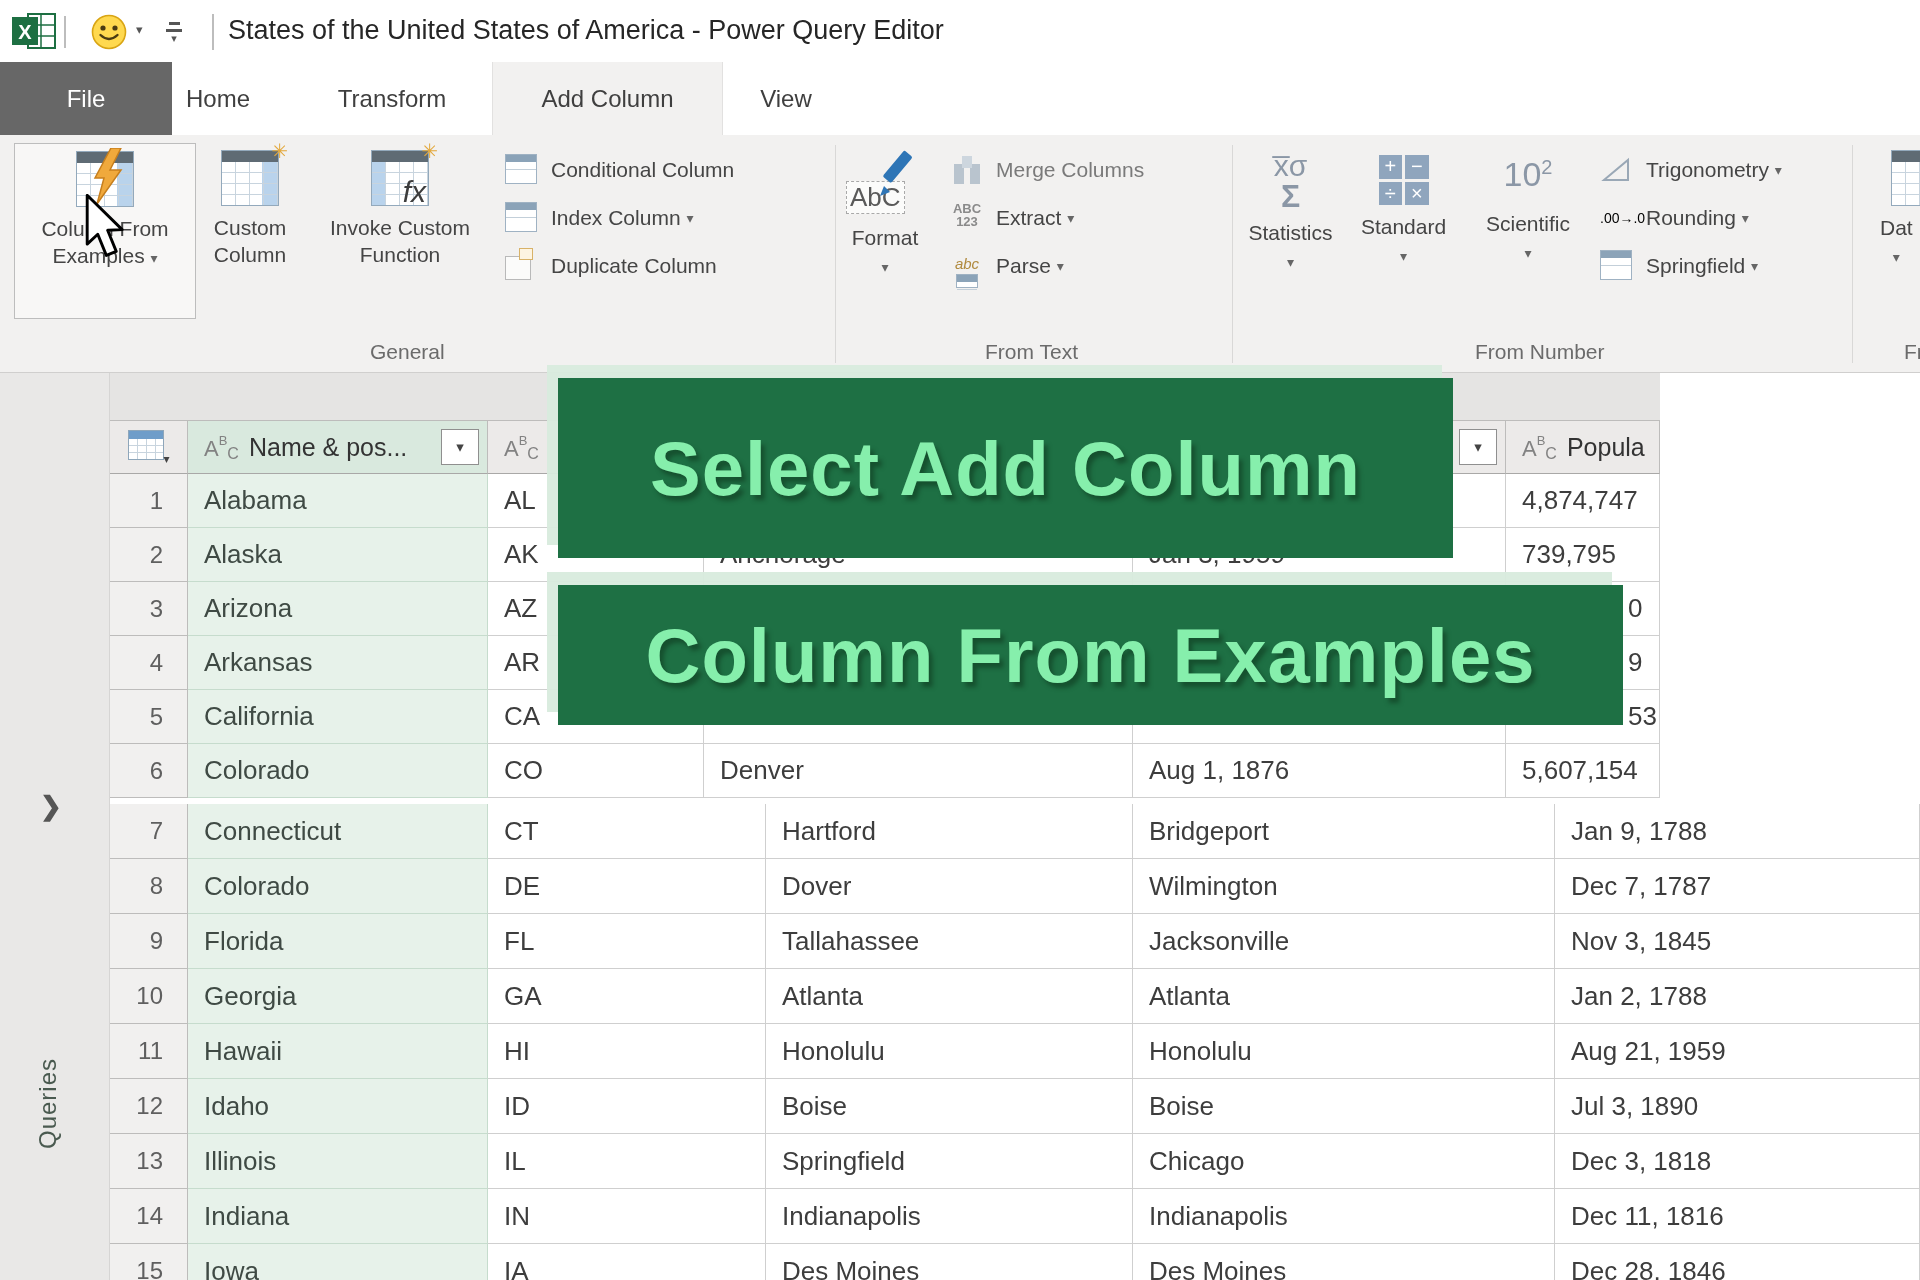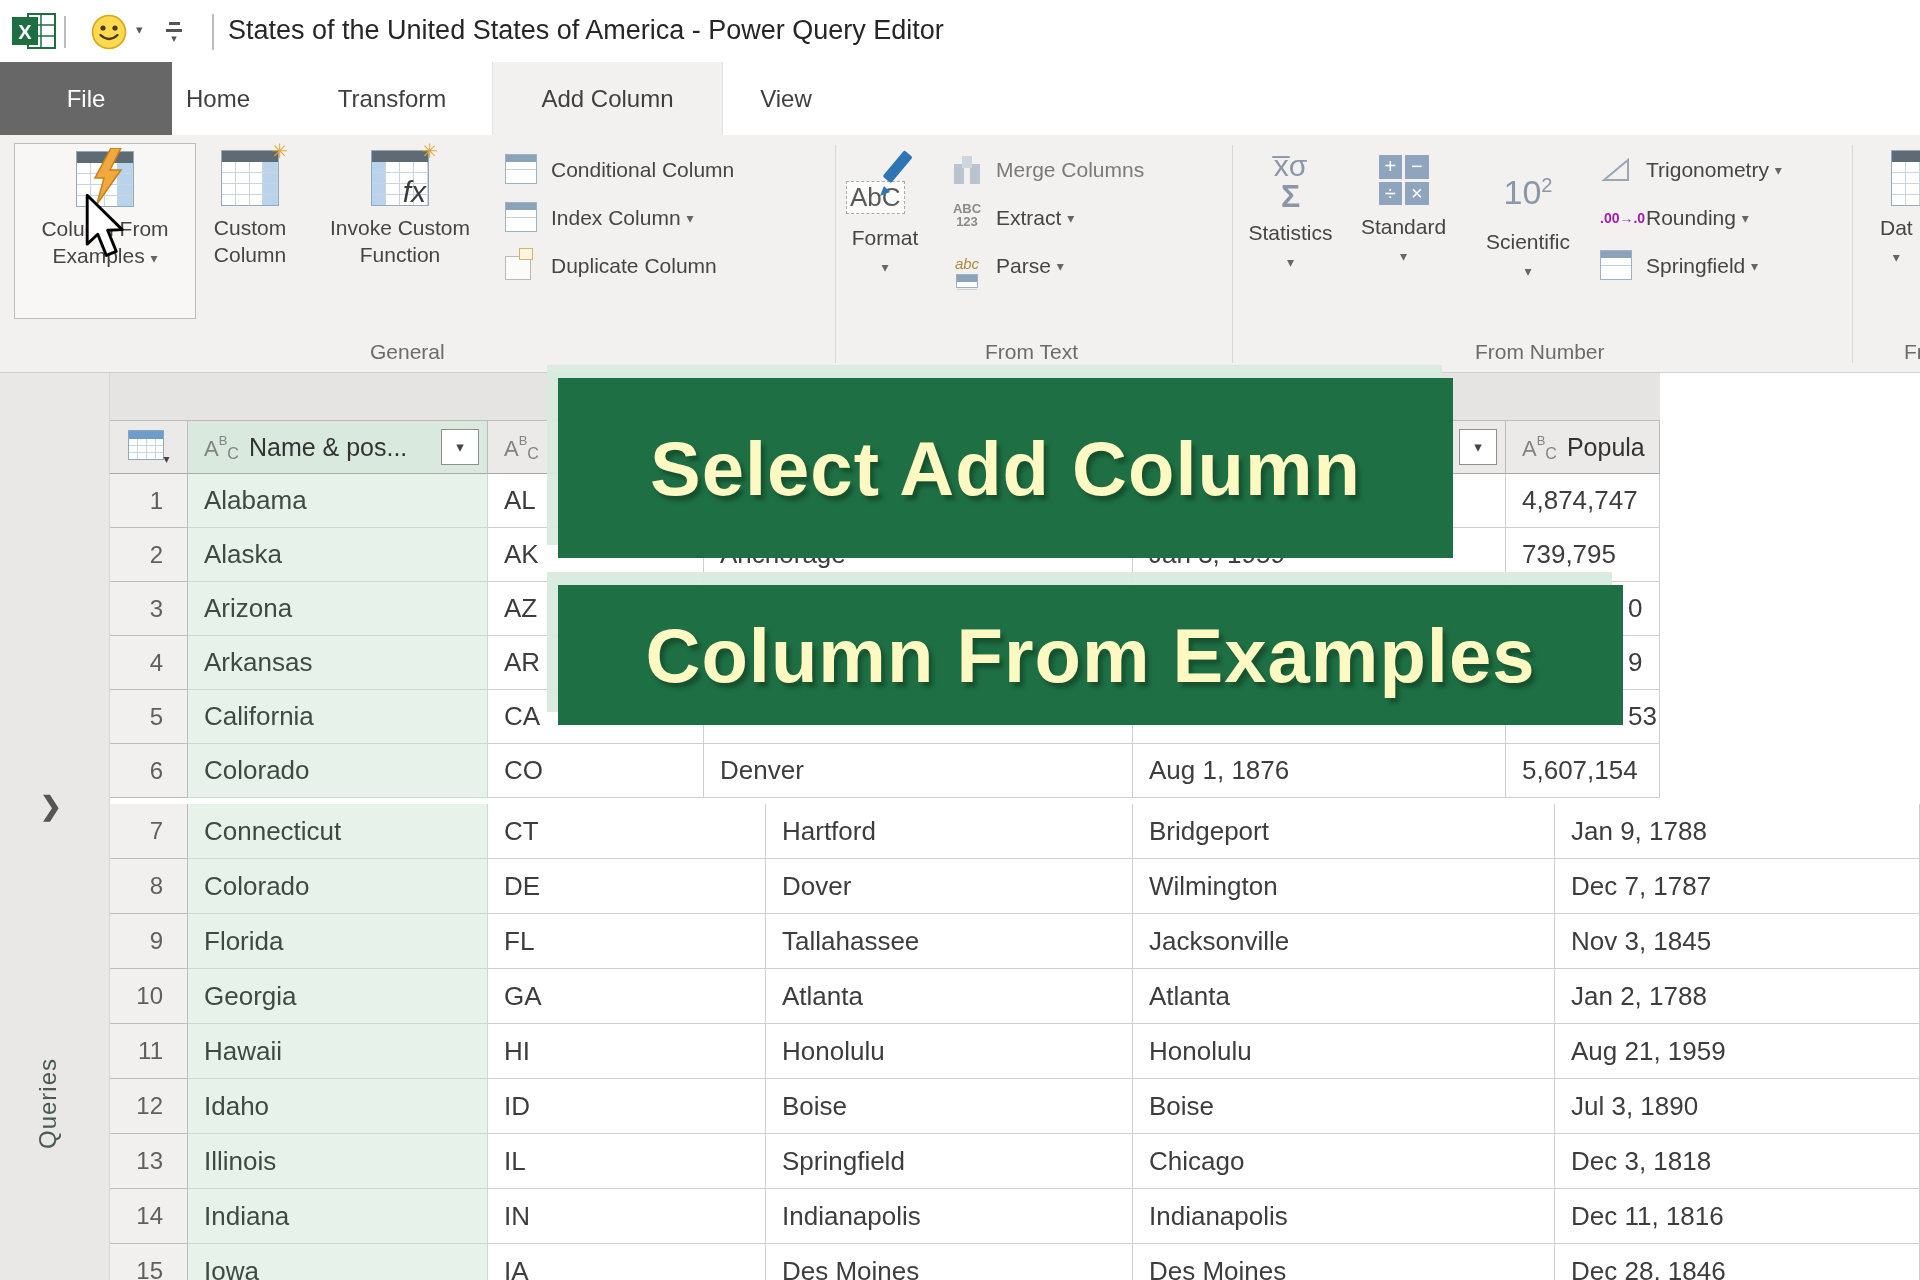--- a/index.html
+++ b/index.html
@@ -79,21 +79,21 @@
   .corner-tbl::before { content:""; position:absolute; left:0; top:0; right:0; height:8px; background:#6f9dc9; }
   .corner-tbl::after { content:""; position:absolute; left:0; top:8px; right:0; bottom:0;
      background:repeating-linear-gradient(to bottom, transparent 0 6px, #c8d4de 6px 7px),
                 repeating-linear-gradient(to right, transparent 0 8px, #c8d4de 8px 9px); }
   .corner-dd { position:absolute; right:0; bottom:-2px; font-size:12px; color:#444; }
   .partialpop { padding-left:122px; }
 
   
   .banner { position:absolute; background:#1e7044; display:flex; align-items:center; justify-content:center;
             box-shadow:-11px -13px 0 rgba(216,235,221,0.95); z-index:10; }
-  .banner span { font-size:76px; font-weight:600; color:#fef9c3; white-space:nowrap;
+  .banner span { font-size:76px; font-weight:600; color:#86efac; white-space:nowrap;
                  text-shadow:4px 5px 4px rgba(15,55,30,0.55); letter-spacing:1px; }
 
   
   #cursor { left:84px; top:194px; z-index:30; }
 </style>
 </head>
 <body>
 
 <div id="stage">
 
@@ -240,37 +240,37 @@
       <div class="sq4" style="margin-top:12px">
         <div>+</div>
         <div>−</div>
         <div>÷</div>
         <div>×</div>
       </div>
       <div class="lbl"><span>Standard</span><br>
         <span class="dd">▾</span></div>
     </div>
     <div class="bigbtn" style="left:1470px;width:116px">
-      <div class="sci" style="margin-top:30px">
+      <div class="sci" style="margin-top:12px">
         <span>10</span><sup>2</sup>
       </div>
       <div class="lbl" style="margin-top:16px"><span>Scientific</span><br>
         <span class="dd">▾</span></div>
     </div>
 
     <div class="smallbtn" style="left:1600px;top:13px">
       <span class="sicon">
         <svg width="34" height="32" viewBox="0 0 34 32">
             <path d="M28 26 L28 6 L4 26 Z" fill="none" stroke="#9aa8b6" stroke-width="2"></path>
           </svg>
       </span>
       <span>Trigonometry</span>&nbsp;<span class="dd">▾</span>
     </div>
     <div class="smallbtn" style="left:1600px;top:61px">
-      <span class="sicon" style="font-size:14px;color:#a21caf;font-weight:bold;line-height:32px;text-align:center">.00→.0</span>
+      <span class="sicon" style="font-size:14px;color:#000000;font-weight:normal;line-height:32px;text-align:center">.00→.0</span>
       <span>Rounding</span>&nbsp;<span class="dd">▾</span>
     </div>
     <div class="smallbtn" style="left:1600px;top:109px">
       <span class="sicon">
           <span class="minitable" style="display:block"></span>
         </span>
       <span>Springfield</span>&nbsp;<span class="dd">▾</span>
     </div>
 
     <div class="rsep" style="left:1852px"></div>

